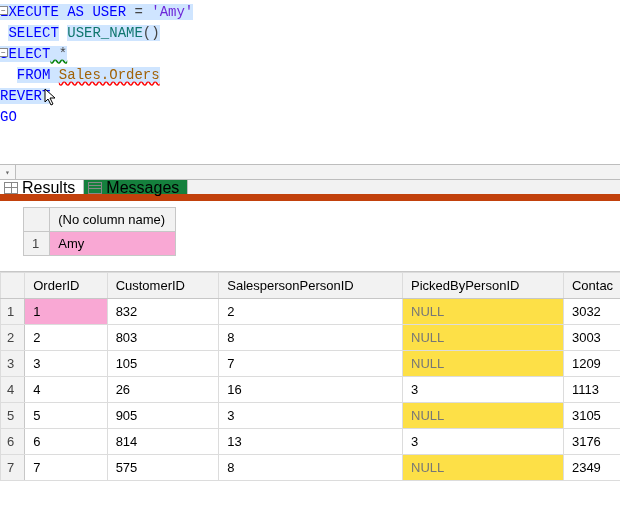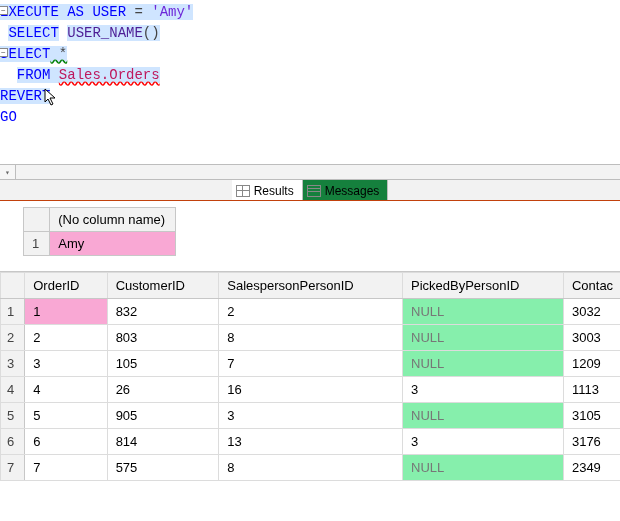--- a/index.html
+++ b/index.html
@@ -27,24 +27,24 @@
     width: 9px;
     height: 9px;
     border: 1px solid #888;
     background: #fff;
     font-size: 8px;
     line-height: 7px;
     text-align: center;
     color: #555;
   }
   .kw { color: #0000ff; }
-  .fn { color: #4c1d95; }
+  .fn { color: #0f766e; }
   .str { color: #6d28d9; }
   .op { color: #444444; }
-  .ident { color: #be185d; }
+  .ident { color: #a16207; }
   .star { color: #444444; }
   .squiggle-red {
     text-decoration: underline wavy #ff0000;
     text-underline-offset: 2px;
   }
   .squiggle-green {
     text-decoration: underline wavy #008000;
     text-underline-offset: 1px;
   }
   .sel {
@@ -69,26 +69,25 @@
     border-right: 1px solid #bdbdbd;
     display: flex;
     align-items: center;
     justify-content: center;
     background: #f6f6f6;
     font-size: 8px;
     color: #666;
   }
   .tabs {
     display: flex;
-    border-bottom: 1px solid #c2410c;
+    border-bottom: 7px solid #c2410c;
     background: #f2f2f2;
     font-family: 'Segoe UI', Tahoma, Arial, sans-serif;
-    font-size: 12px;
+    font-size: 16px;
     height: 21px;
-    justify-content: center;
   }
   .tab {
     display: flex;
     align-items: center;
     padding: 1px 8px 0 4px;
     border-right: 1px solid #bdbdbd;
     gap: 4px;
     background: #fff;
     border-top: 1px solid #bdbdbd;
     margin-top: -1px;
@@ -160,21 +159,21 @@
     background: #f2f2f2;
     border-bottom: 1px solid #c7c7c7;
   }
   table.big .rowhead {
     background: #f2f2f2;
     border-right: 1px solid #c7c7c7;
     text-align: left;
     padding-left: 6px;
     width: 22px;
   }
-  .null { background: #86efac; color: #777; }
+  .null { background: #fde047; color: #777; }
   .corner { background: #f2f2f2; width:22px; border-right:1px solid #c7c7c7; border-bottom:1px solid #c7c7c7;}
 </style>
 </head>
 <body>
 
 <div class="sql-editor">
   <div class="line"><span class="fold">−</span><span class="kw sel">EXECUTE</span><span class="sel"> </span><span class="kw sel">AS</span><span class="sel"> </span><span class="kw sel">USER</span><span class="op sel"> = </span><span class="str sel">'Amy'</span></div>
   <div class="line"> <span class="kw sel">SELECT</span> <span class="fn sel">USER_NAME</span><span class="op sel">()</span></div>
   <div class="line"><span class="fold">−</span><span class="kw sel">SELECT</span><span class="star sel squiggle-green"> *</span></div>
   <div class="line">  <span class="kw sel">FROM</span><span class="sel"> </span><span class="ident sel squiggle-red">Sales.Orders</span></div>

